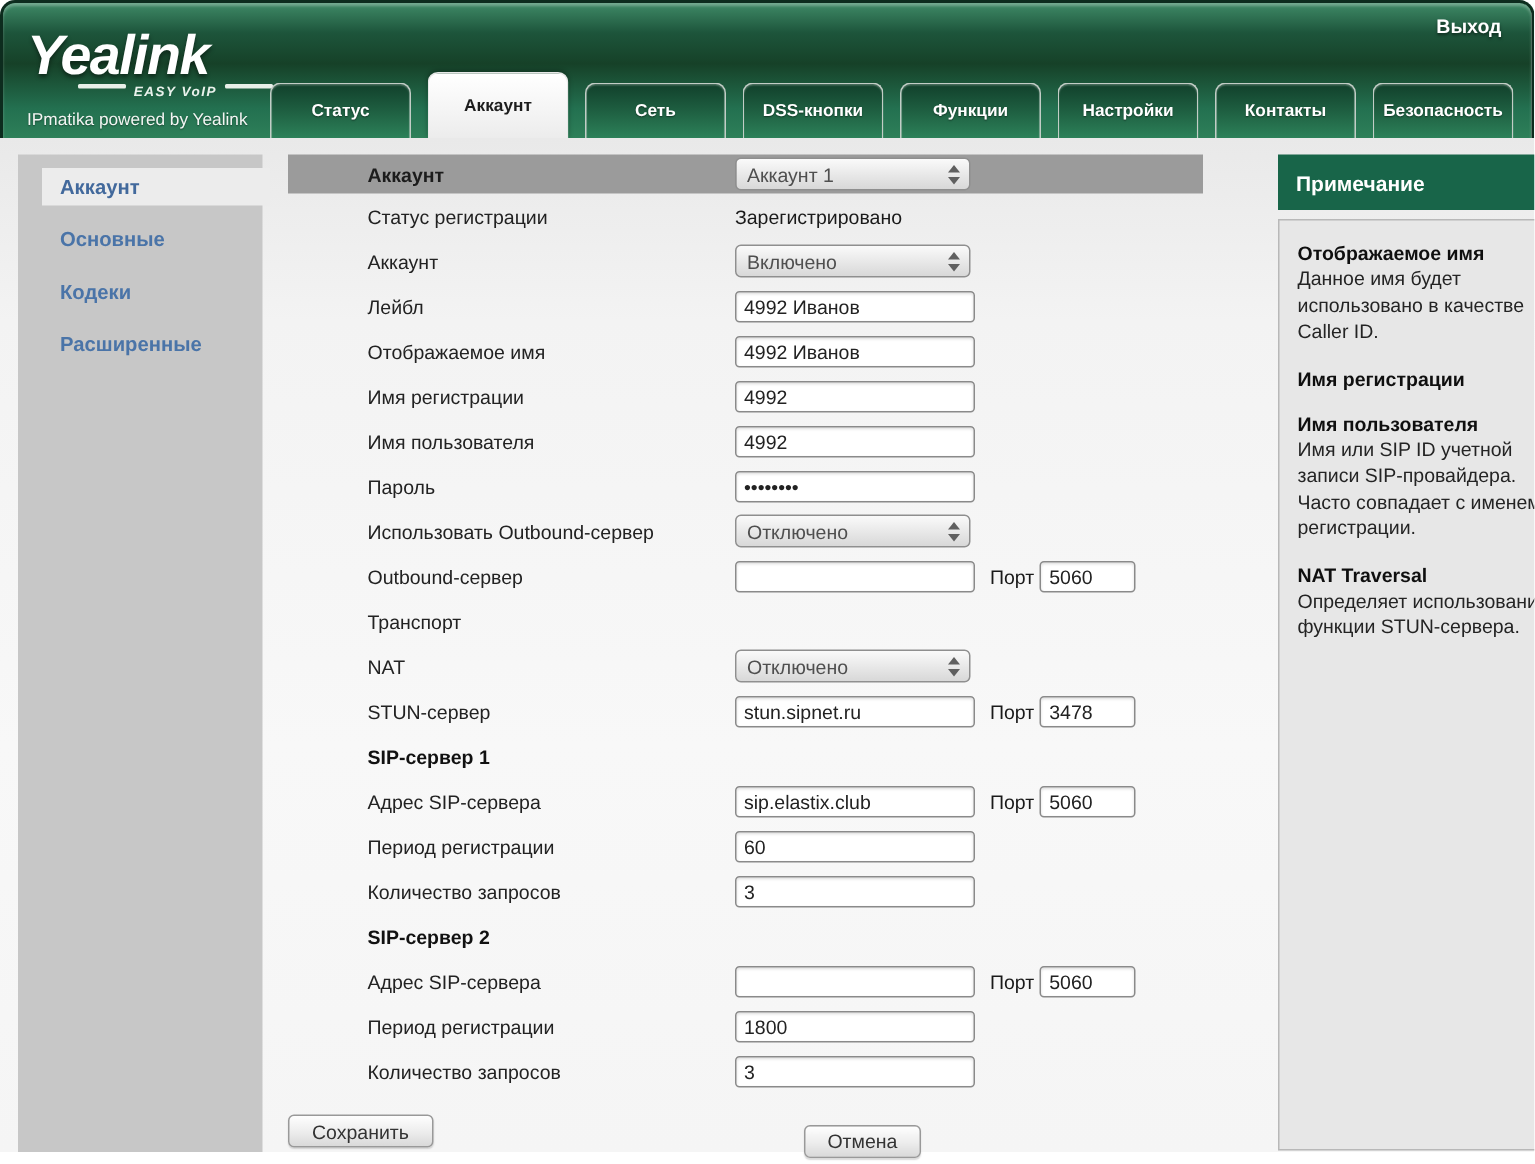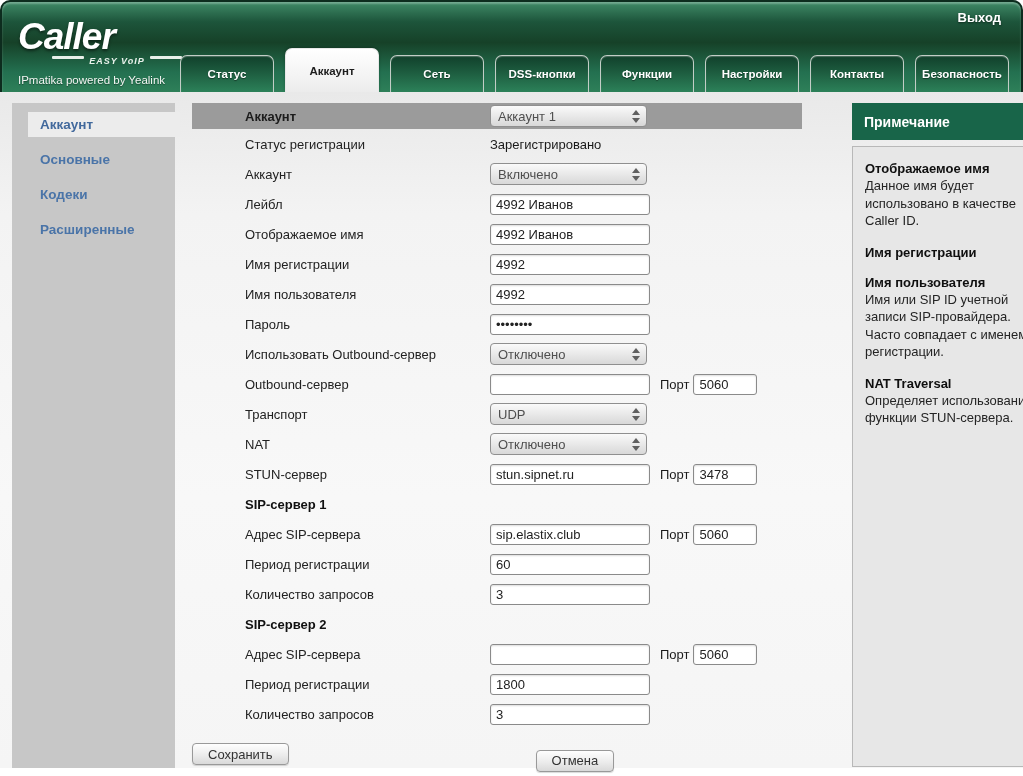--- a/index.html
+++ b/index.html
@@ -93,21 +93,21 @@
   .notesec p  { font-size:13px; color:#242424; line-height:1.35; }
 </style>
 </head>
 <body>
 
 <div class="page">
 
   <div class="hdr">
     <a class="logout">Выход</a>
     <div class="logo">
-      <div class="brand">Caller</div>
+      <div class="brand">Yealink</div>
       <div class="tagline">
         <span class="bar"></span>
         <span class="tg">EASY VoIP</span>
         <span class="bar"></span>
       </div>
       <div class="subtitle">IPmatika powered by Yealink</div>
     </div>
     <div class="tabs">
       <div class="tab">Статус</div>
       <div class="tab active">Аккаунт</div>
@@ -196,27 +196,20 @@
 
       <div class="row">
         <span class="rlabel">Outbound-сервер</span>
         <input class="tinput" type="text" value="" style="">
         <span class="portlab">Порт</span>
         <input class="pinput" type="text" value="5060" style="">
       </div>
 
       <div class="row">
         <span class="rlabel">Транспорт</span>
-        <div class="select">
-          <span>UDP</span>
-          <span class="spin">
-              <i class="up"></i>
-              <i class="dn"></i>
-            </span>
-        </div>
       </div>
 
       <div class="row">
         <span class="rlabel">NAT</span>
         <div class="select">
           <span>Отключено</span>
           <span class="spin">
               <i class="up"></i>
               <i class="dn"></i>
             </span>

